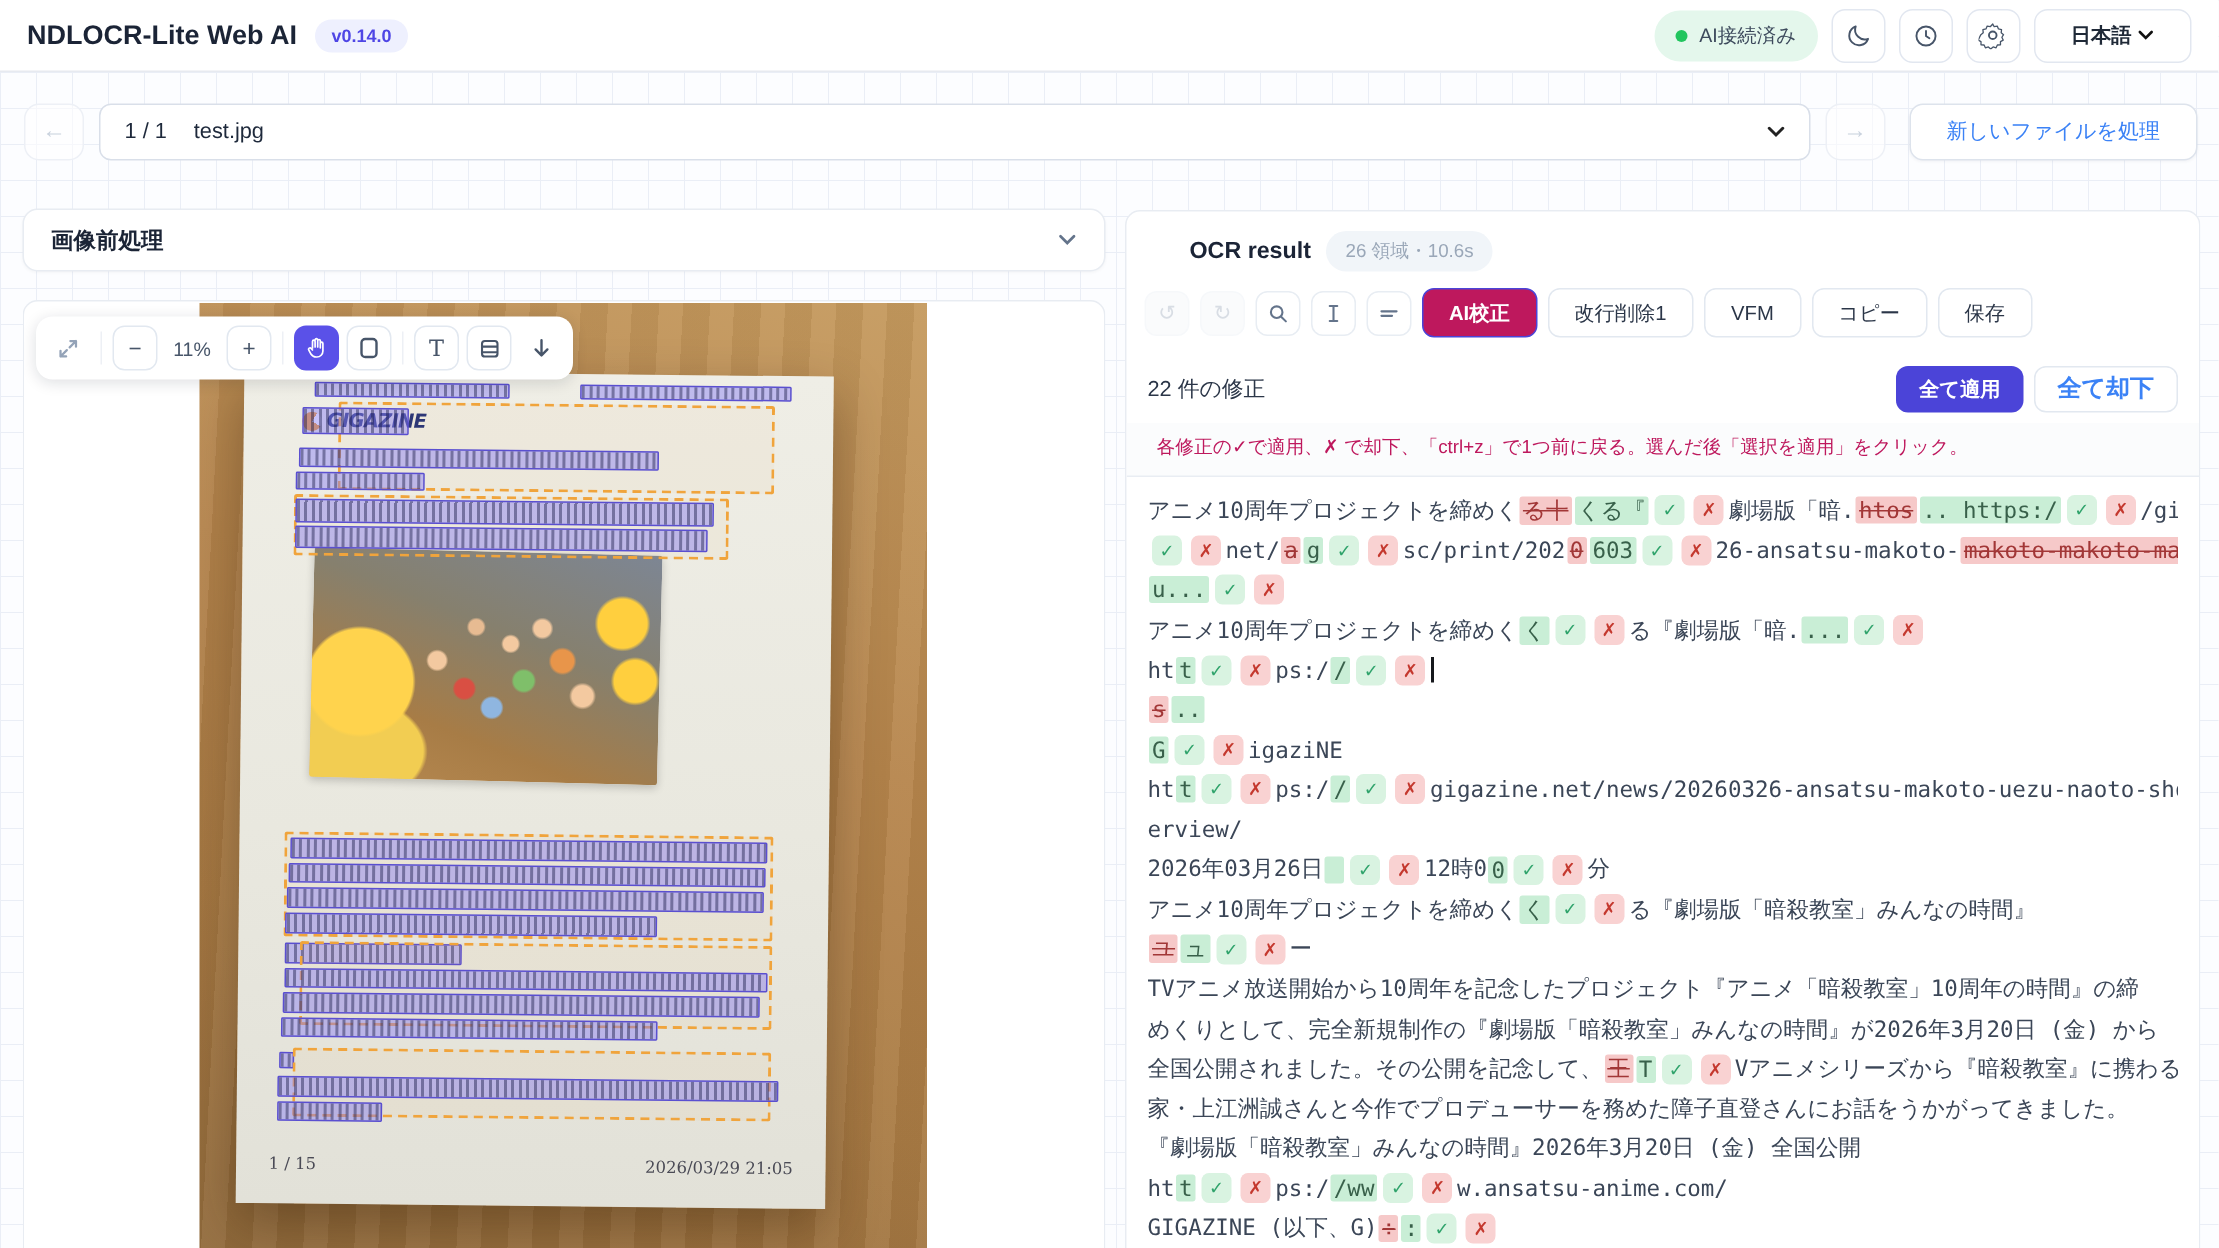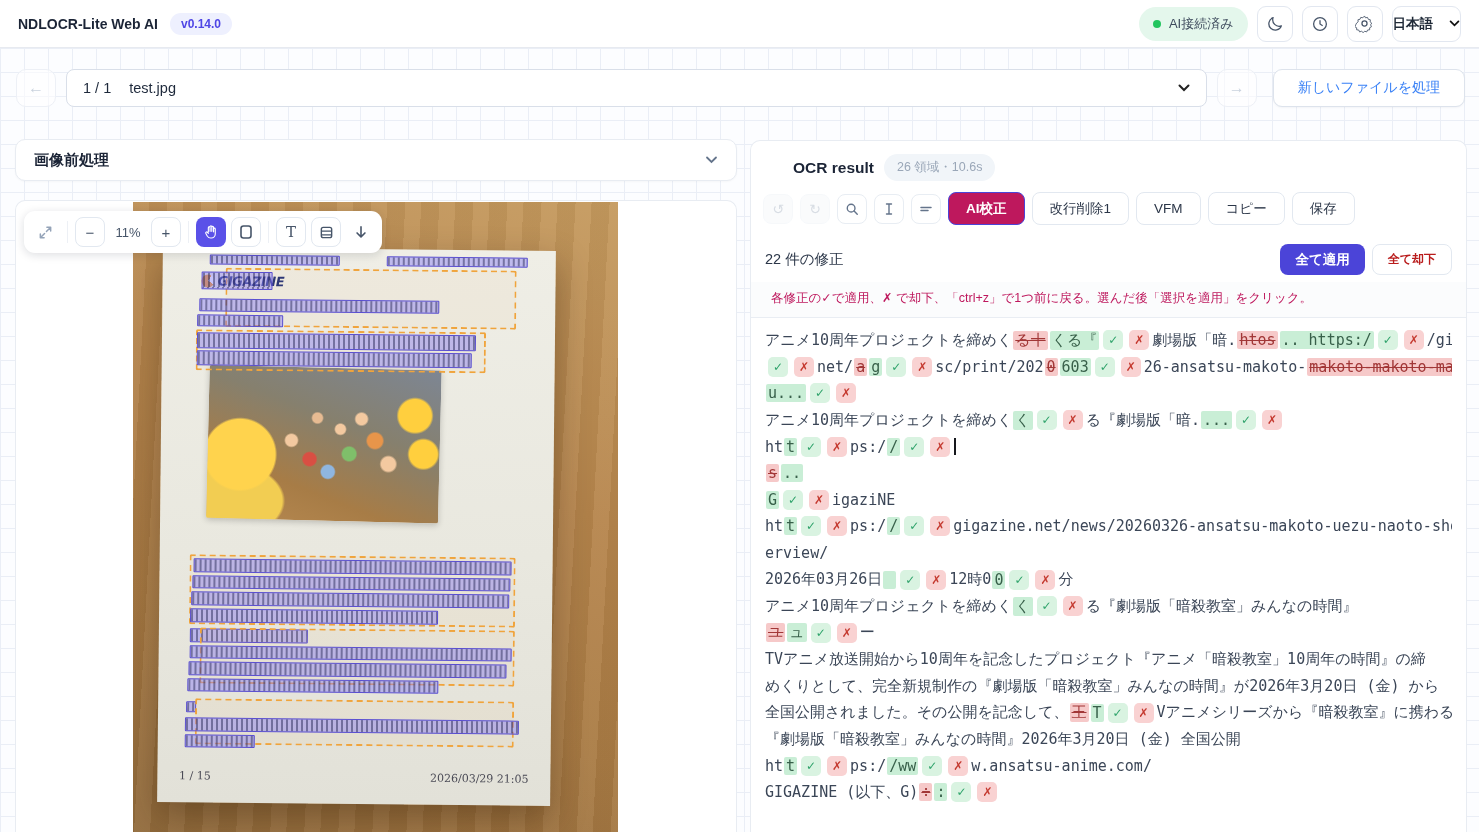--- a/index.html
+++ b/index.html
@@ -11,31 +11,31 @@
     background-image:linear-gradient(#eaeef6 1px,transparent 1px),
                      linear-gradient(90deg,#eaeef6 1px,transparent 1px);
     background-size:24px 24px;
     position:relative;
   }
   button { font-family:inherit; cursor:pointer; background:none; border:none; }
 
   
   .app-header{position:absolute;top:0;left:0;width:1479px;height:48px;background:#fff;
     border-bottom:1px solid #e7eaf0;display:flex;align-items:center;padding:0 18px;z-index:40;}
-  .app-title{font-size:14px;font-weight:700;color:#1b2436;}
+  .app-title{font-size:18px;font-weight:700;color:#1b2436;}
   .version-badge{margin-left:12px;background:#eef0fe;color:#4f46e5;font-size:12px;font-weight:600;
     padding:4px 11px;border-radius:999px;}
   .h-right{margin-left:auto;display:flex;align-items:center;gap:9px;}
   .ai-pill{background:#e4f7ec;border-radius:999px;padding:8px 14px;font-size:13px;color:#3d4a5c;
     display:flex;align-items:center;gap:8px;}
   .ai-dot{width:8px;height:8px;border-radius:50%;background:#22c55e;display:inline-block;}
   .icon-btn{width:36px;height:36px;background:#fff;border:1px solid #e2e7f0;border-radius:9px;
     color:#475569;display:flex;align-items:center;justify-content:center;font-size:17px;}
-  .lang-select{height:36px;border:1px solid #e2e7f0;border-radius:9px;padding:0 0;font-size:13.5px;
-    color:#1f2937;display:flex;align-items:center;gap:16px;background:#fff;font-weight:600;}
+  .lang-select{height:36px;border:1px solid #e2e7f0;border-radius:9px;padding:0 24px;font-size:13.5px;
+    color:#1f2937;display:flex;align-items:center;gap:4px;background:#fff;font-weight:600;}
 
   
   .filebar{position:absolute;top:68px;left:16px;width:1449px;height:40px;display:flex;align-items:center;gap:10px;}
   .nav-btn{width:40px;height:38px;border-radius:10px;background:rgba(255,255,255,.55);
     border:1px solid #edf0f6;color:#c9d2de;font-size:16px;display:flex;align-items:center;justify-content:center;}
   .file-select{flex:1;height:38px;background:#fff;border:1px solid #d9dfe9;border-radius:8px;
     padding:0 16px;display:flex;align-items:center;gap:18px;font-size:14.5px;color:#1e293b;cursor:pointer;}
   .file-select .chev{margin-left:auto;color:#333;}
   .new-file-btn{height:38px;margin-left:6px;padding:0 24px;background:#fff;border:1px solid #dde3ec;
     border-radius:9px;font-size:14px;color:#3b82f6;box-shadow:0 1px 2px rgba(15,23,42,.04);}
@@ -107,21 +107,21 @@
   .mini-btn.disabled{opacity:.5;background:#f6f8fb;border-color:#eef2f7;color:#b3bdca;cursor:default;}
   .act-btn{height:33px;border-radius:8px;padding:0 17px;font-size:13.5px;background:#fff;
     border:1px solid #e2e8f0;color:#2b3648;}
   .act-btn.primary{background:#be185d;border-color:#4b44d8;color:#fff;font-weight:700;}
   .corr-head{padding:7px 14px;display:flex;align-items:center;}
   .corr-count{font-size:14.5px;color:#2b3648;}
   .corr-actions{margin-left:auto;display:flex;gap:7px;}
   .apply-all{height:31px;border-radius:8px;padding:0 15px;background:#4b44d8;color:#fff;
     font-size:13.5px;font-weight:700;}
   .reject-all{height:31px;border-radius:8px;padding:0 15px;background:#fff;border:1px solid #e2e8f0;
-    color:#b91c1c;font-size:12px;font-weight:600;}
+    color:#3b82f6;font-size:16px;font-weight:600;}
   .hint-row{padding:8px 14px 10px 20px;font-size:12.5px;color:#be185d;background:#fbfcfd;
     border-bottom:1px solid #e9edf3;}
   .ocr-text{padding:9px 14px;font-size:15px;color:#3b4657;}
   .oline{display:flex;align-items:center;height:26.6px;white-space:pre;overflow:hidden;}
   .oline>*{flex-shrink:0;}
   .seg{font-family:"DejaVu Sans Mono","DejaVu Sans",sans-serif;}
   .del{font-family:"DejaVu Sans Mono","DejaVu Sans",sans-serif;background:#f6c9c9;color:#a23737;
     text-decoration:line-through;padding:0 2px;border-radius:2px;margin:0 1px;}
   .ins{font-family:"DejaVu Sans Mono","DejaVu Sans",sans-serif;background:#c9eed6;color:#38604a;
     padding:0 2px;border-radius:2px;margin:0 1px;min-width:8px;display:inline-block;}
@@ -359,17 +359,18 @@
       <div class="oline"><span class="del">s</span><span class="ins">..</span></div>
       <div class="oline"><span class="ins">G</span><button class="ckb">✓</button><button class="xb">✗</button><span class="seg">igaziNE</span></div>
       <div class="oline"><span class="seg">ht</span><span class="ins">t</span><button class="ckb">✓</button><button class="xb">✗</button><span class="seg">ps:/</span><span class="ins">/</span><button class="ckb">✓</button><button class="xb">✗</button><span class="seg">gigazine.net/news/20260326-ansatsu-makoto-uezu-naoto-shoji-int</span></div>
       <div class="oline"><span class="seg">erview/</span></div>
       <div class="oline"><span class="seg">2026年03月26日</span><span class="ins">&nbsp;</span><button class="ckb">✓</button><button class="xb">✗</button><span class="seg">12時0</span><span class="ins">0</span><button class="ckb">✓</button><button class="xb">✗</button><span class="seg">分</span></div>
       <div class="oline"><span class="seg">アニメ10周年プロジェクトを締めく</span><span class="ins">く</span><button class="ckb">✓</button><button class="xb">✗</button><span class="seg">る『劇場版「暗殺教室」みんなの時間』</span></div>
       <div class="oline"><span class="del">ユ</span><span class="ins">ュ</span><button class="ckb">✓</button><button class="xb">✗</button><span class="seg">ー</span></div>
       <div class="oline"><span class="seg">TVアニメ放送開始から10周年を記念したプロジェクト『アニメ「暗殺教室」10周年の時間』の締</span></div>
       <div class="oline"><span class="seg">めくりとして、完全新規制作の『劇場版「暗殺教室」みんなの時間』が2026年3月20日 (金) から</span></div>
       <div class="oline"><span class="seg">全国公開されました。その公開を記念して、</span><span class="del">王</span><span class="ins">T</span><button class="ckb">✓</button><button class="xb">✗</button><span class="seg">Vアニメシリーズから『暗殺教室』に携わる脚本</span></div>
+      <div class="oline"><span class="seg">家・上江洲誠さんと今作でプロデューサーを務めた障子直登さんにお話をうかがってきました。</span></div>
       <div class="oline"><span class="seg">『劇場版「暗殺教室」みんなの時間』2026年3月20日 (金) 全国公開</span></div>
       <div class="oline"><span class="seg">ht</span><span class="ins">t</span><button class="ckb">✓</button><button class="xb">✗</button><span class="seg">ps:/</span><span class="ins">/ww</span><button class="ckb">✓</button><button class="xb">✗</button><span class="seg">w.ansatsu-anime.com/</span></div>
       <div class="oline"><span class="seg">GIGAZINE (以下、G)</span><span class="del">÷</span><span class="ins">:</span><button class="ckb">✓</button><button class="xb">✗</button></div>
     </div>
 </section>
 
 </body></html>

